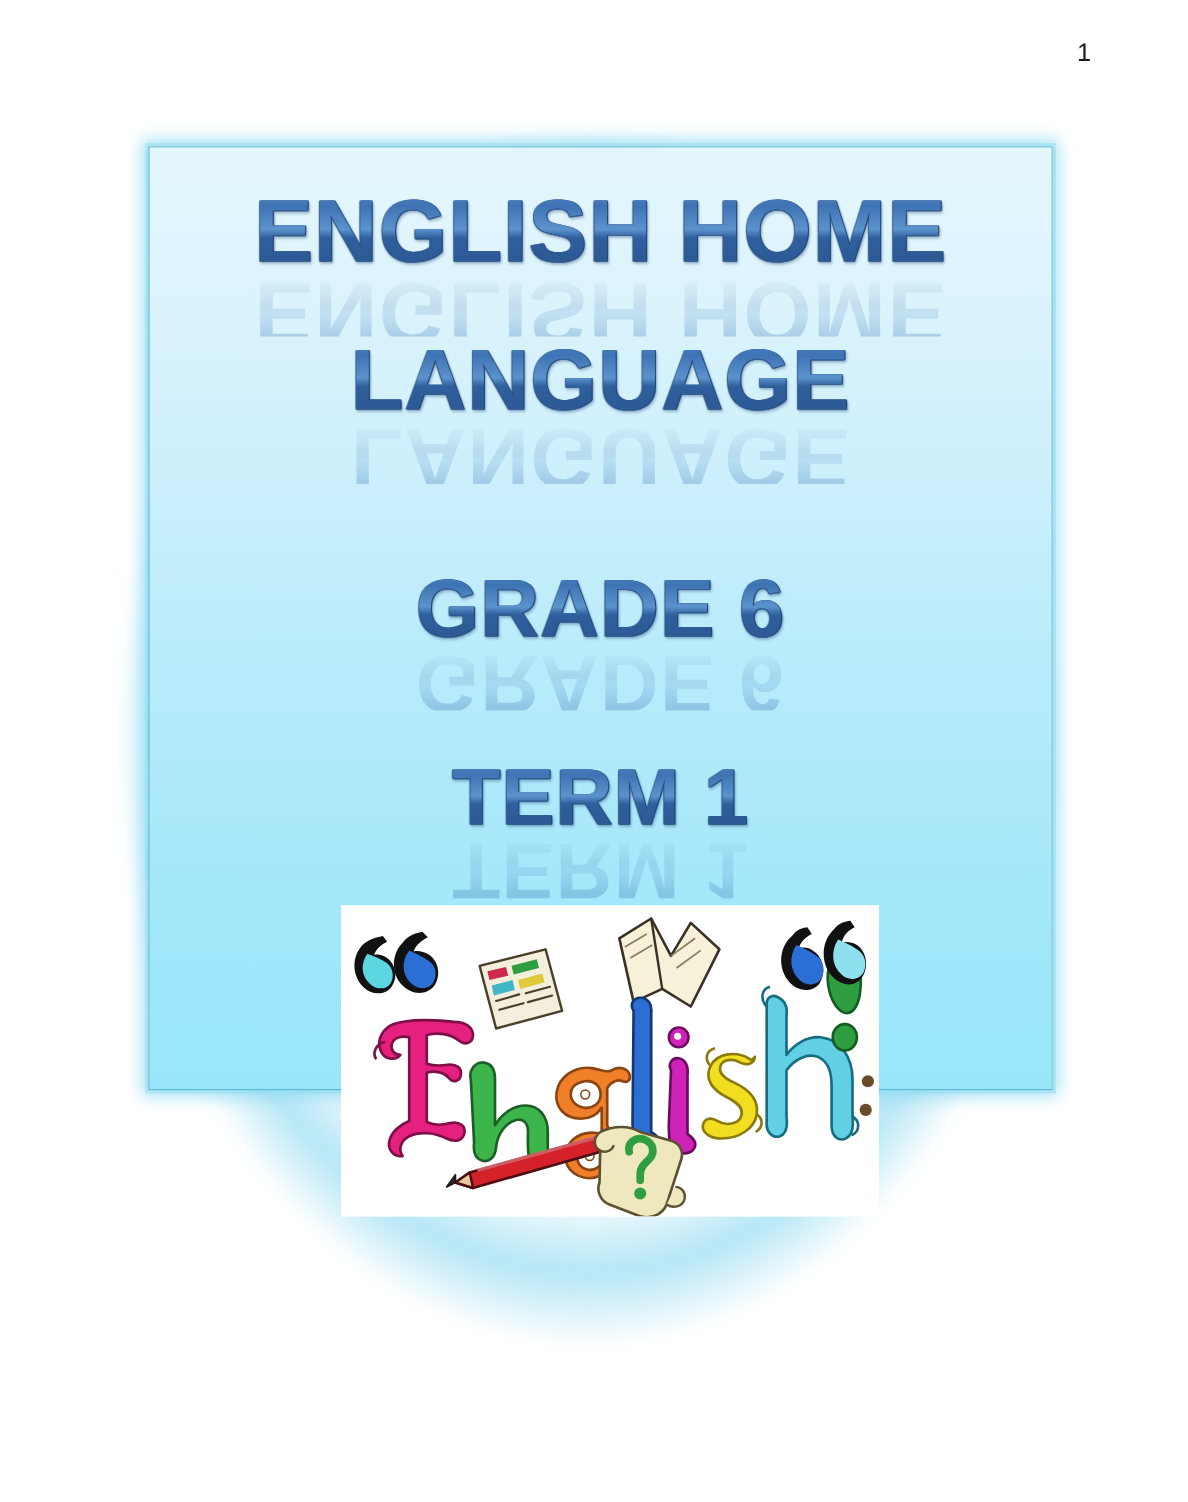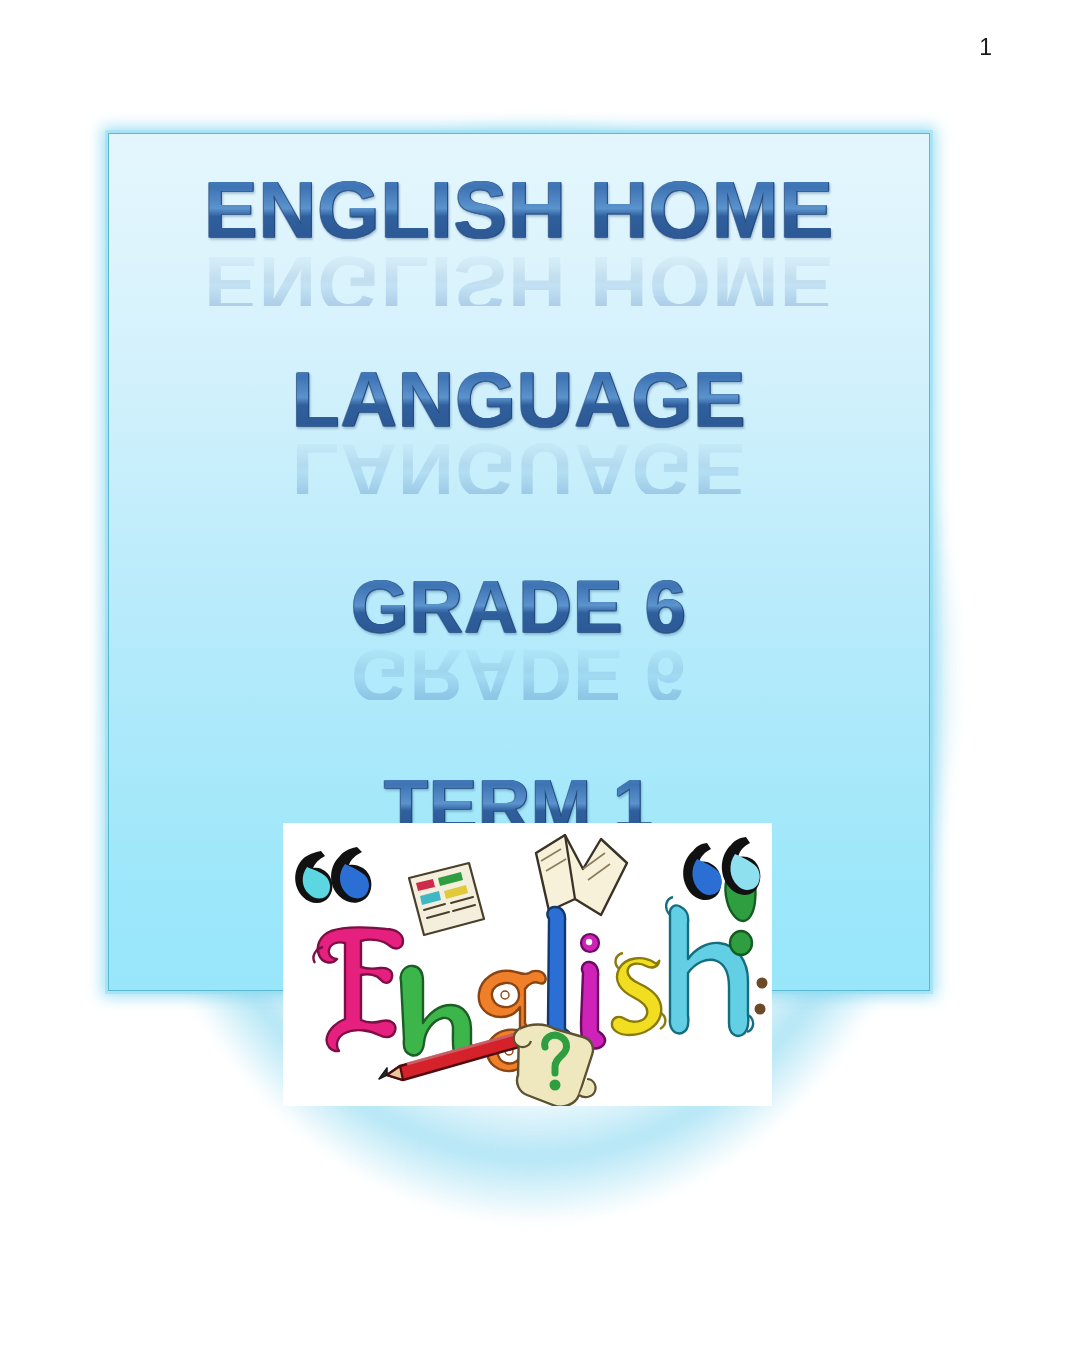--- a/index.html
+++ b/index.html
@@ -38,21 +38,21 @@
       radial-gradient(closest-side at 50% 50%,
         rgba(120, 210, 238, 0.00) 74%,
         rgba(120, 210, 238, 0.55) 88%,
         rgba(120, 210, 238, 0.00) 100%);
     filter: blur(6px);
   }
 
   
   .cover-card {
     position: absolute;
-    left: 108px;
+    left: 135px;
     top: 133px;
     width: 822px;
     height: 858px;
     box-sizing: border-box;
     border: 1.5px solid #5cb8cf;
     background: linear-gradient(to bottom,
         #e4f6fd 0%,
         #ddf4fc 14%,
         #d2f1fc 28%,
         #c2edfb 45%,
@@ -73,23 +73,23 @@
     width: 100%;
   }
 
   .title-line {
     position: relative;
     width: 100%;
     text-align: center;
     line-height: 1;
   }
   .title-line.l1 { margin-top: 14px; }
-  .title-line.l2 { margin-top: 54px; }
+  .title-line.l2 { }
   .title-line.l3 { margin-top: 76px; }
-  .title-line.l4 { margin-top: 69px; text-decoration: underline; }
+  .title-line.l4 { margin-top: 43px; text-decoration: underline; }
 
   .wordart {
     display: inline-block;
     font-family: "Liberation Sans", sans-serif;
     font-weight: bold;
     font-size: 78px;
     letter-spacing: 1px;
     color: #3a6fb0;
     background-image: linear-gradient(to bottom,
         #4d85c4 0%,

